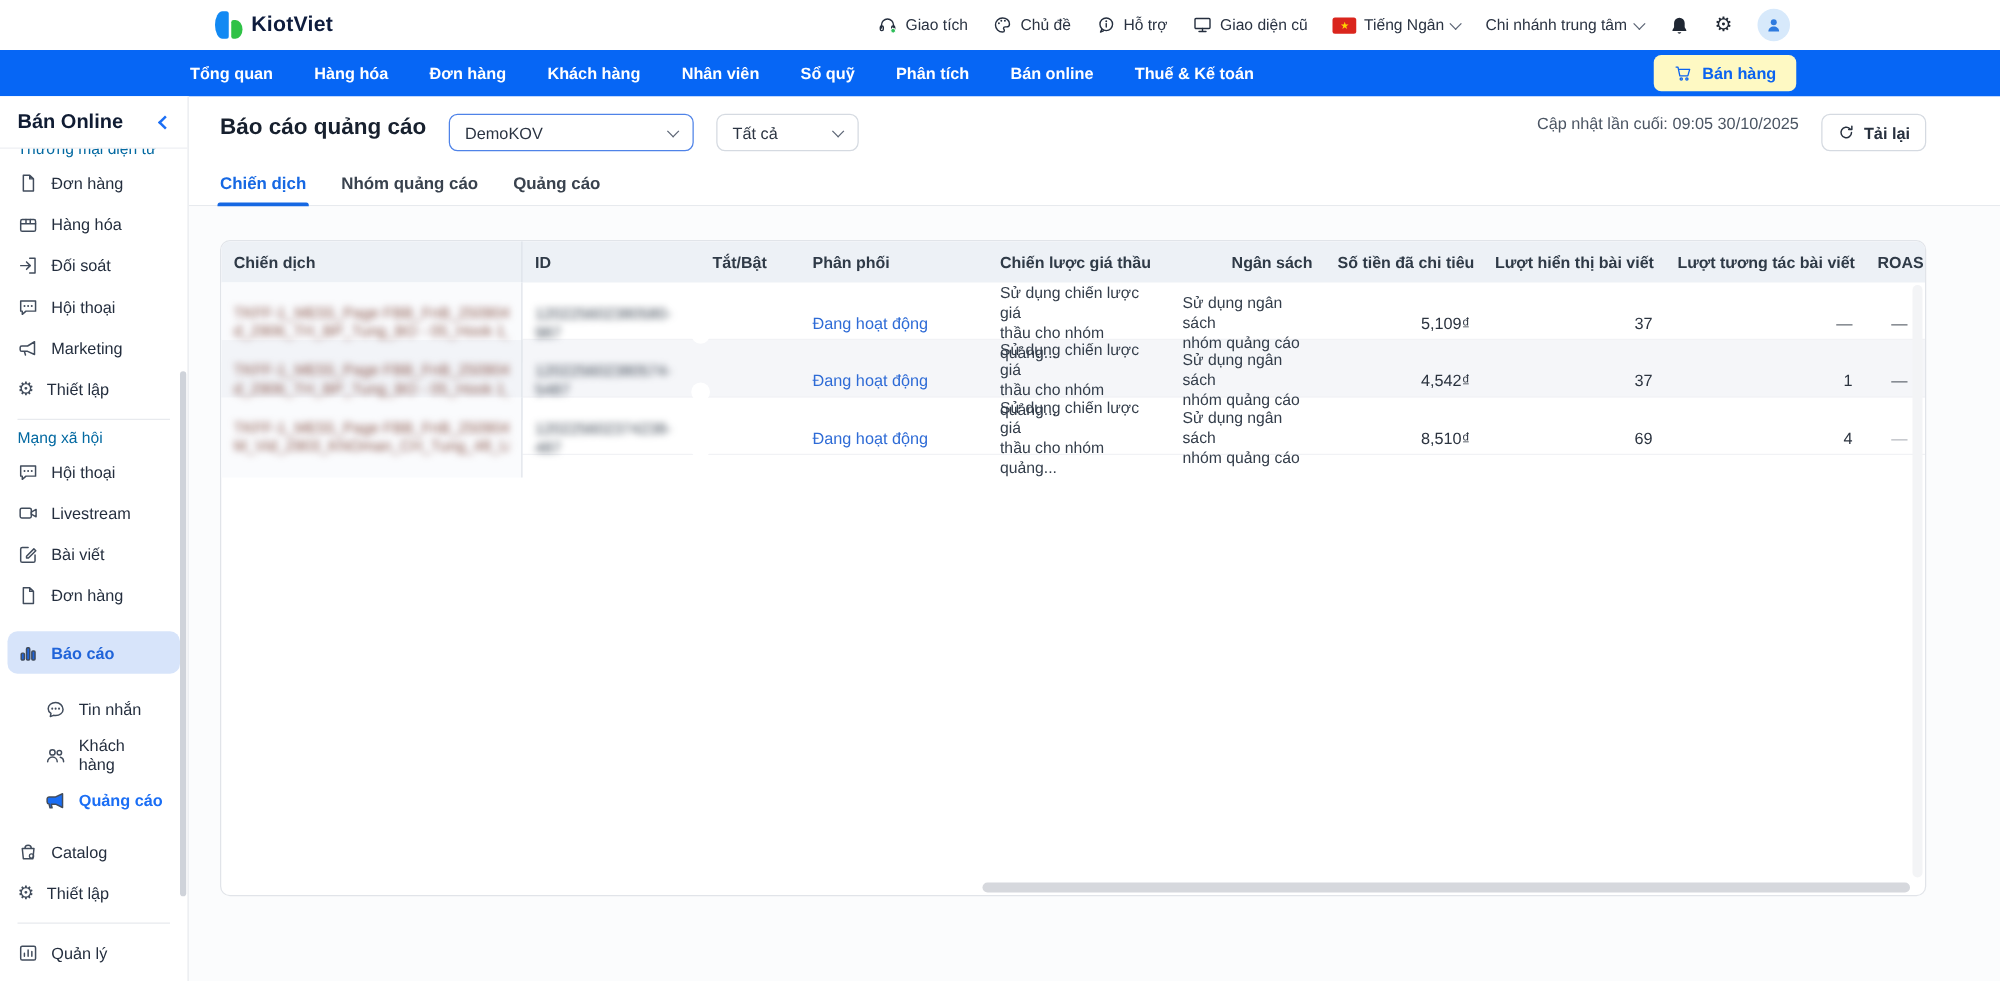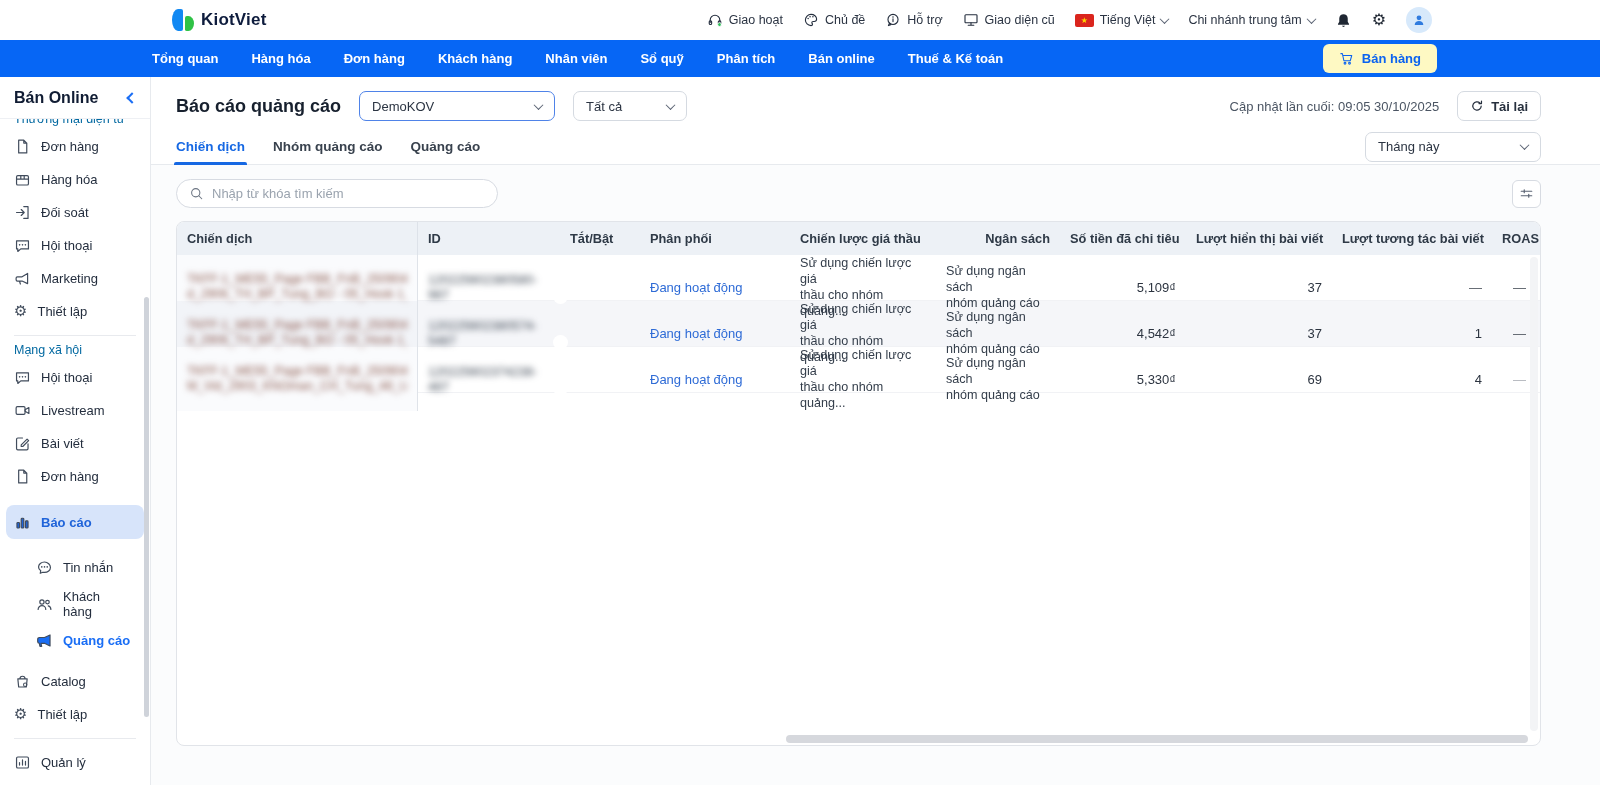--- a/index.html
+++ b/index.html
@@ -45,21 +45,21 @@
   .side-item.active { background:#d7e4fa; border-radius:8px; margin:12px 6px; padding-left:8px; height:34px; color:#2064d9; font-weight:600; }
   .side-item.sub { padding-left:36px; }
   .side-item.sub2 { height:40px; align-items:center; }
   .side-item.sub2 .lbl2 { line-height:15px; white-space:normal; width:52px; }
   .side-item.active-text { color:#1a6ef5; font-weight:600; }
   .side-div { height:1px; background:#e8eaee; margin:7px 14px; }
   .side-scrollbar { position:absolute; right:1px; top:220px; width:5px; height:420px; background:#cfd3da; border-radius:3px; }
 
   
   .main { flex:1; display:flex; flex-direction:column; background:#fff; min-width:0; }
-  .page-head { display:flex; align-items:center; padding:14px 59px 8px 25px; gap:18px; }
+  .page-head { display:flex; padding:14px 59px 8px 25px; gap:18px; }
   .page-title { font-size:18px; font-weight:700; color:#17202e; white-space:nowrap; }
   .selectbox { height:30px; border:1px solid #d5dae1; border-radius:7px; background:#fff; display:flex; align-items:center; justify-content:space-between; padding:0 12px; font-size:13px; color:#2b3442; cursor:pointer; }
   .selectbox.blue { border-color:#4f83e8; width:196px; }
   .selectbox.w140 { width:114px; }
   .updated { margin-left:auto; font-size:13px; color:#4b5563; white-space:nowrap; }
   .reload-btn { height:30px; border:1px solid #d5dae1; background:#fff; border-radius:7px; display:flex; align-items:center; gap:7px; padding:0 12px; font-size:13px; color:#27303e; font-weight:600; cursor:pointer; }
   .reload-btn .ic { width:14px; height:14px; stroke:#27303e; stroke-width:1.7; }
 
   .tabs-row { display:flex; align-items:center; padding:0 59px 0 25px; border-bottom:1px solid #e7eaee; height:36px; }
   .tab { font-size:13.5px; font-weight:600; color:#39424e; margin-right:28px; height:36px; display:flex; align-items:center; position:relative; cursor:pointer; }
@@ -122,21 +122,21 @@
       <span class="brand-text">KiotViet</span>
     </div>
     <div class="topbar-right">
       <div class="top-item">
         <svg class="ic" viewBox="0 0 20 20">
             <path d="M4 13v-3a6 6 0 0 1 12 0v3"></path>
             <rect x="2.8" y="11" width="3" height="4.6" rx="1.3"></rect>
             <rect x="14.2" y="11" width="3" height="4.6" rx="1.3"></rect>
             <circle cx="15.7" cy="15.7" r="2.4" fill="#2ebd59" stroke="#fff" stroke-width="1"></circle>
           </svg>
-        <span>Giao hoạt</span>
+        <span>Giao tích</span>
       </div>
       <div class="top-item">
         <svg class="ic" viewBox="0 0 20 20">
             <path d="M10 3a7 7 0 1 0 0 14c1.2 0 1.9-.7 1.9-1.6 0-.9-.9-1.3-.9-2.1 0-.8.7-1.4 1.7-1.4H14a3 3 0 0 0 3-3C17 5.4 13.9 3 10 3z"></path>
             <path d="M6.4 8.2h.01M8.8 5.8h.01M12.4 5.8h.01" stroke-width="1.9"></path>
           </svg>
         <span>Chủ đề</span>
       </div>
       <div class="top-item">
         <svg class="ic" viewBox="0 0 20 20">
@@ -149,21 +149,21 @@
       </div>
       <div class="top-item">
         <svg class="ic" viewBox="0 0 20 20">
             <rect x="2.5" y="3.5" width="15" height="10" rx="1"></rect>
             <path d="M10 13.5v3M6.5 16.5h7"></path>
           </svg>
         <span>Giao diện cũ</span>
       </div>
       <div class="top-item">
         <span class="flag">★</span>
-        <span>Tiếng Việt</span>
+        <span>Tiếng Ngân</span>
         <span class="chev"></span>
       </div>
       <div class="top-item">
         <span>Chi nhánh trung tâm</span>
         <span class="chev"></span>
       </div>
       <svg class="ic fill" viewBox="0 0 20 20" style="color:#1f2733;width:17px;height:17px">
           <path d="M10 2.5a5 5 0 0 0-5 5v4L3.5 14v1h13v-1L15 11.5v-4a5 5 0 0 0-5-5z"></path>
           <path d="M8.2 16.3a1.9 1.9 0 0 0 3.6 0z"></path>
         </svg>
@@ -348,41 +348,23 @@
               <path d="M16.4 2.9v3.6h-3.6"></path>
             </svg>
           <span>Tải lại</span>
         </button>
       </div>
 
       <div class="tabs-row">
         <span class="tab active">Chiến dịch</span>
         <span class="tab">Nhóm quảng cáo</span>
         <span class="tab">Quảng cáo</span>
-        <div class="selectbox">
-          <span>Tháng này</span>
-          <span class="chev"></span>
-        </div>
       </div>
 
       <div class="content">
-        <div class="search-row">
-          <div class="search-box">
-            <svg class="ic" viewBox="0 0 20 20">
-                <circle cx="9" cy="9" r="5.5"></circle>
-                <path d="M13 13l4 4"></path>
-              </svg>
-            <input type="text" placeholder="Nhập từ khóa tìm kiếm" style="">
-          </div>
-          <button class="colset-btn">
-            <svg class="ic" viewBox="0 0 20 20">
-                <path d="M3 7h14M3 13h14M7 5v4M13 11v4" stroke-width="1.6"></path>
-              </svg>
-          </button>
-        </div>
 
         <div class="card">
           <div class="tgrid thead">
             <div class="c0">Chiến dịch</div>
             <div>ID</div>
             <div>Tắt/Bật</div>
             <div>Phân phối</div>
             <div>Chiến lược giá thầu</div>
             <div class="num">Ngân sách</div>
             <div class="num">Số tiền đã chi tiêu</div>
@@ -426,21 +408,21 @@
           <div class="tgrid trow">
             <div class="c0">
               <span class="name-line redact">TKFF-1_ME55_Page FBB_FnB_250904_K</span>
               <span class="name-line redact">M_Vid_2903_KNOman_CH_Tung_48_U...</span>
             </div>
             <div><span class="id-text redact">120225602374238-487</span></div>
             <div><span class="toggle"></span></div>
             <div class="status-active">Đang hoạt động</div>
             <div class="small2"><span>Sử dụng chiến lược giá</span><br><span>thầu cho nhóm quảng...</span></div>
             <div class="small2"><span>Sử dụng ngân sách</span><br><span>nhóm quảng cáo</span></div>
-            <div class="num">5,330₫</div>
+            <div class="num">8,510₫</div>
             <div class="num">69</div>
             <div class="num">4</div>
             <div class="num dash dim" style="padding-right:14px">—</div>
           </div>
 
           <div class="vscroll"></div>
           <div class="hscroll">
               <div class="thumb"></div>
             </div>
         </div>

